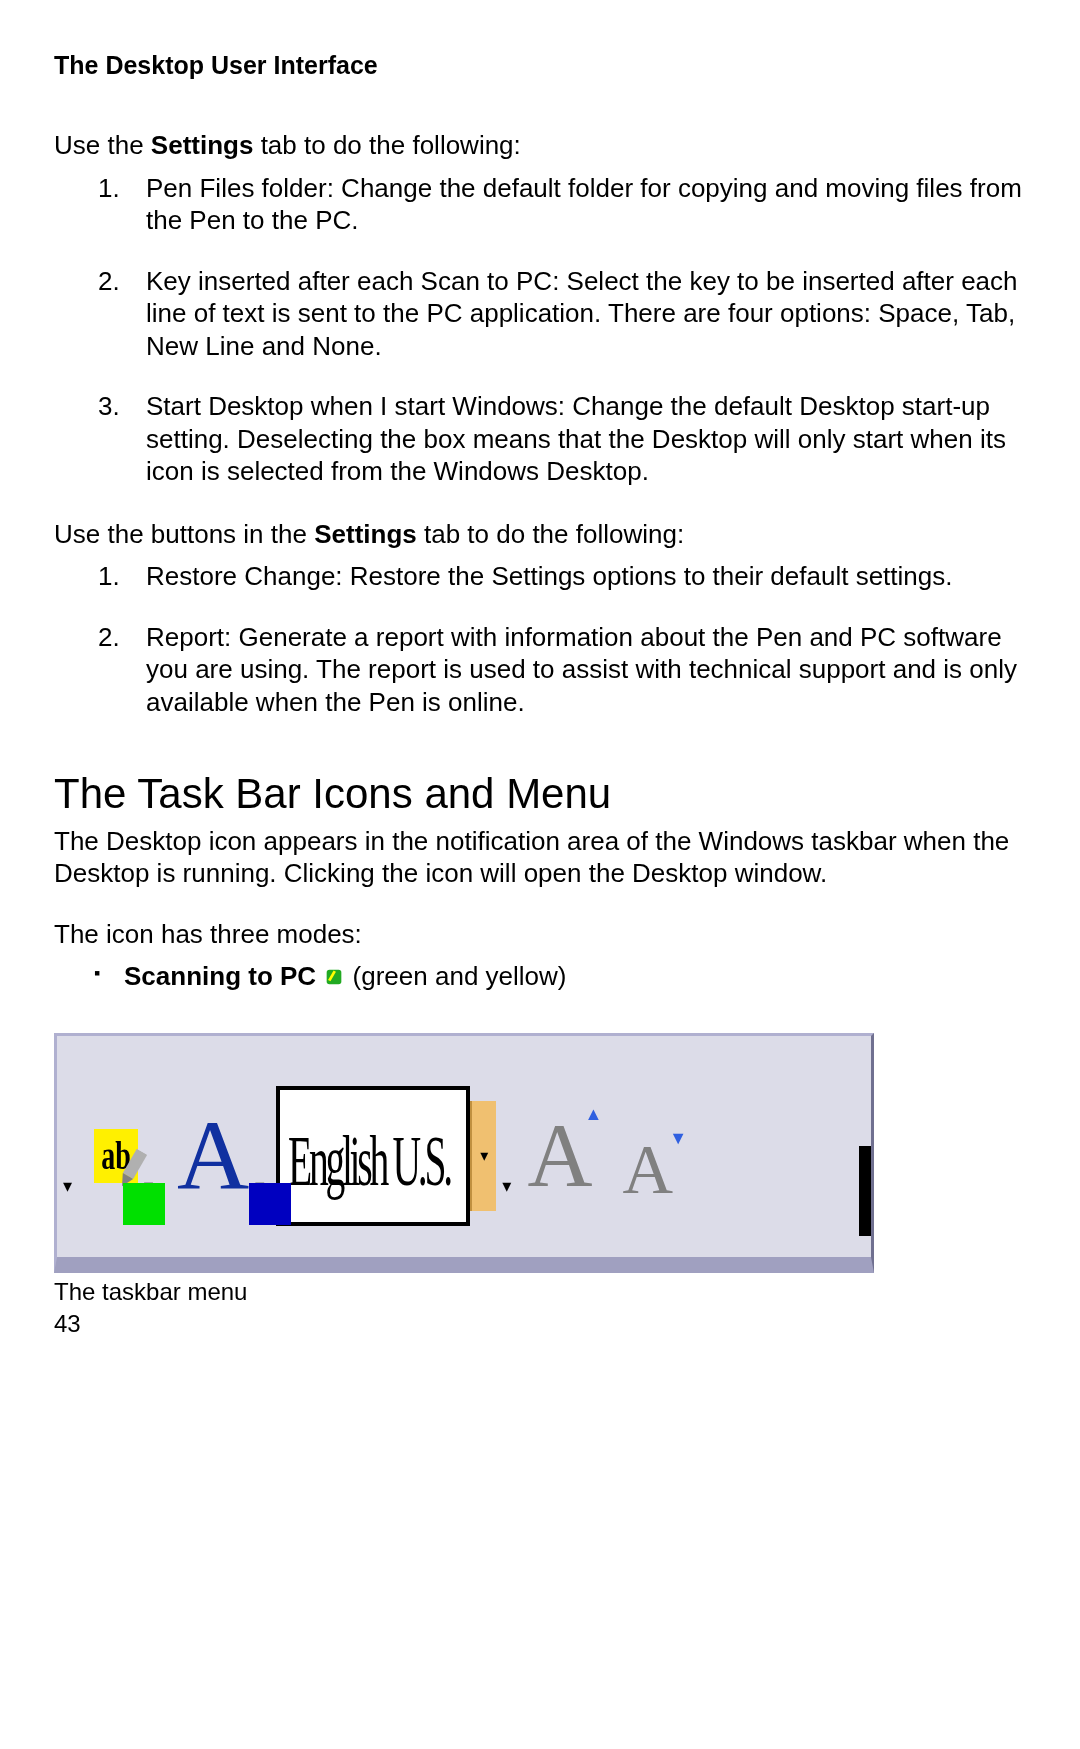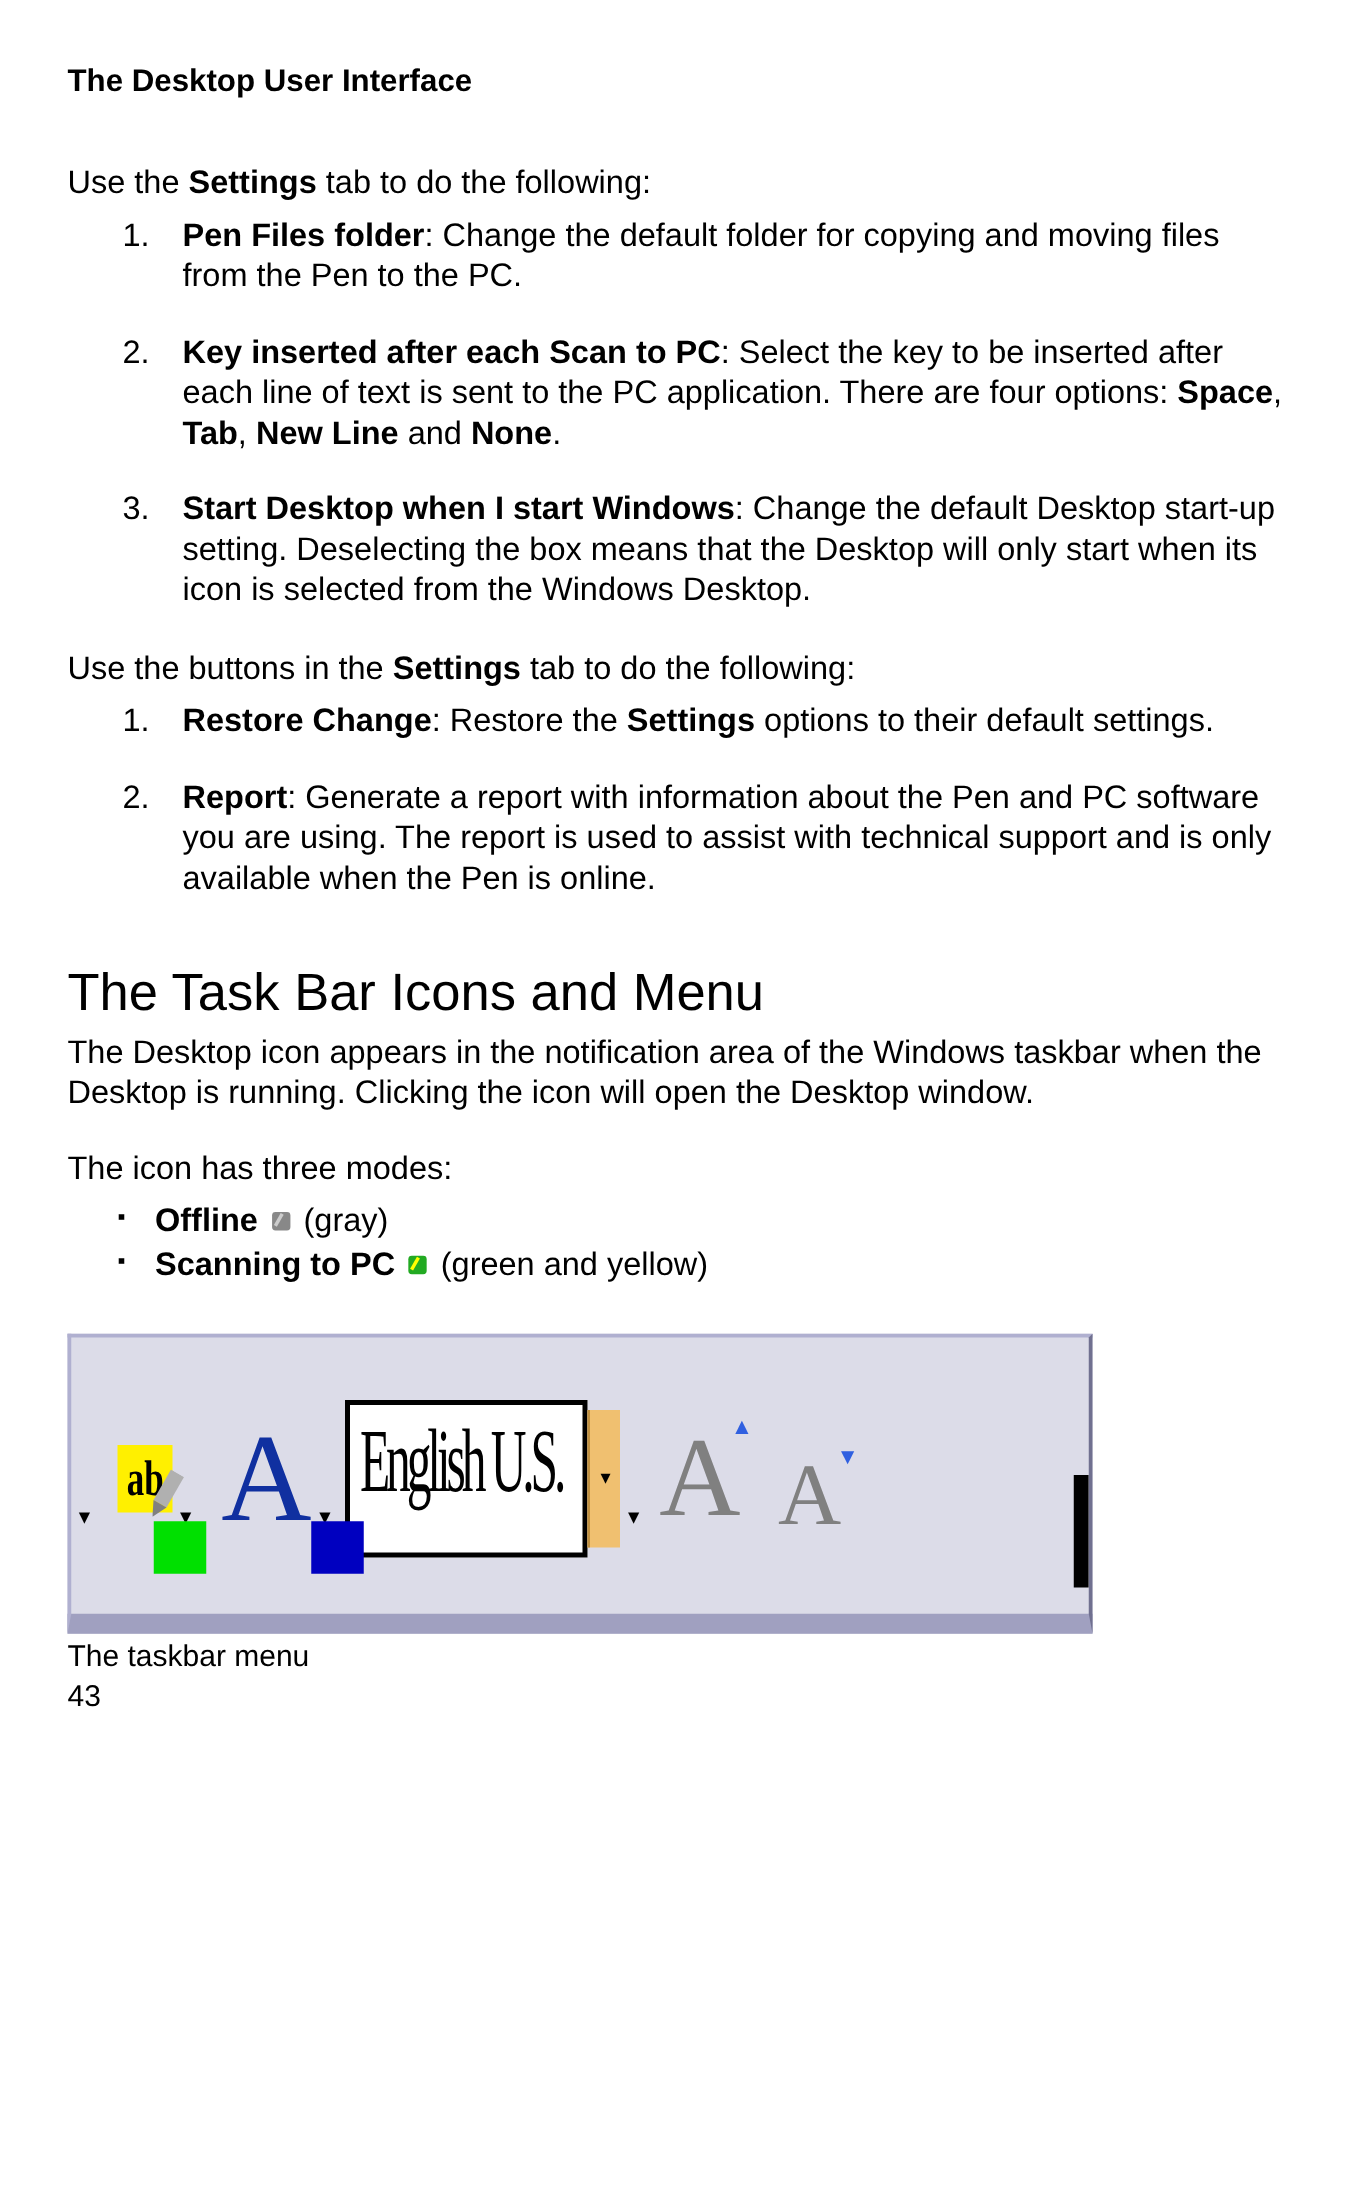--- a/index.html
+++ b/index.html
@@ -27,21 +27,21 @@
   ol.num li {
     margin-bottom: 28px;
     position: relative;
   }
   ol.num li:last-child { margin-bottom: 0; }
   ol.num li .marker {
     position: absolute;
     left: -48px;
     top: 0;
   }
-  ol.num li b { font-weight: bold; margin-top: 40px; }
+  ol.num li b { font-weight: normal; margin-top: 40px; }
   h2.section {
     font-size: 42px;
     font-weight: normal;
     margin-top: 50px;
     margin-bottom: 4px;
   }
   .bodytext { margin-bottom: 28px; }
   ul.bullets {
     list-style: none;
     padding-left: 70px;
@@ -125,24 +125,24 @@
   .blue-sq { left: 192px; background: #0000c0; }
   .bigA {
     font-family: "Times New Roman", serif;
     font-size: 100px;
     color: #1030a0;
     line-height: 1;
   }
   .lang-box {
     border: 4px solid #000;
     background: #fff;
-    height: 126px;
+    height: 140px;
     display: flex;
-    align-items: flex-start;
-    padding: 0 8px;
+    align-items: flex-end;
+    padding: 16px 8px;
     margin-left: 6px;
   }
   .lang-text {
     font-family: "Times New Roman", serif;
     font-size: 72px;
     letter-spacing: -6px;
     transform: scaleX(0.55);
     transform-origin: left center;
     white-space: nowrap;
     width: 170px;
@@ -215,28 +215,20 @@
     <b>Report</b><span>: Generate a report with information about the Pen and PC software you are using. The report is used to assist with technical support and is only available when the Pen is online.</span>
   </li>
 </ol>
 
 <h2 class="section">The Task Bar Icons and Menu</h2>
 <p class="bodytext">The Desktop icon appears in the notification area of the Windows taskbar when the Desktop is running. Clicking the icon will open the Desktop window.</p>
 
 <p class="para">The icon has three modes:</p>
 <ul class="bullets">
   <li>
-    <b>Offline</b>
-    <svg class="pen-icon" viewBox="0 0 24 24">
-        <rect x="4" y="4" width="16" height="16" rx="3" fill="#888"></rect>
-        <rect x="8" y="6" width="3" height="12" fill="#ccc" transform="rotate(30 12 12)"></rect>
-      </svg>
-    <span> (gray)</span>
-  </li>
-  <li>
     <b>Scanning to PC</b>
     <svg class="pen-icon" viewBox="0 0 24 24">
         <rect x="4" y="4" width="16" height="16" rx="3" fill="#2a2"></rect>
         <rect x="8" y="6" width="3" height="12" fill="#ff0" transform="rotate(30 12 12)"></rect>
       </svg>
     <span> (green and yellow)</span>
   </li>
 </ul>
 
 <div class="figure">

